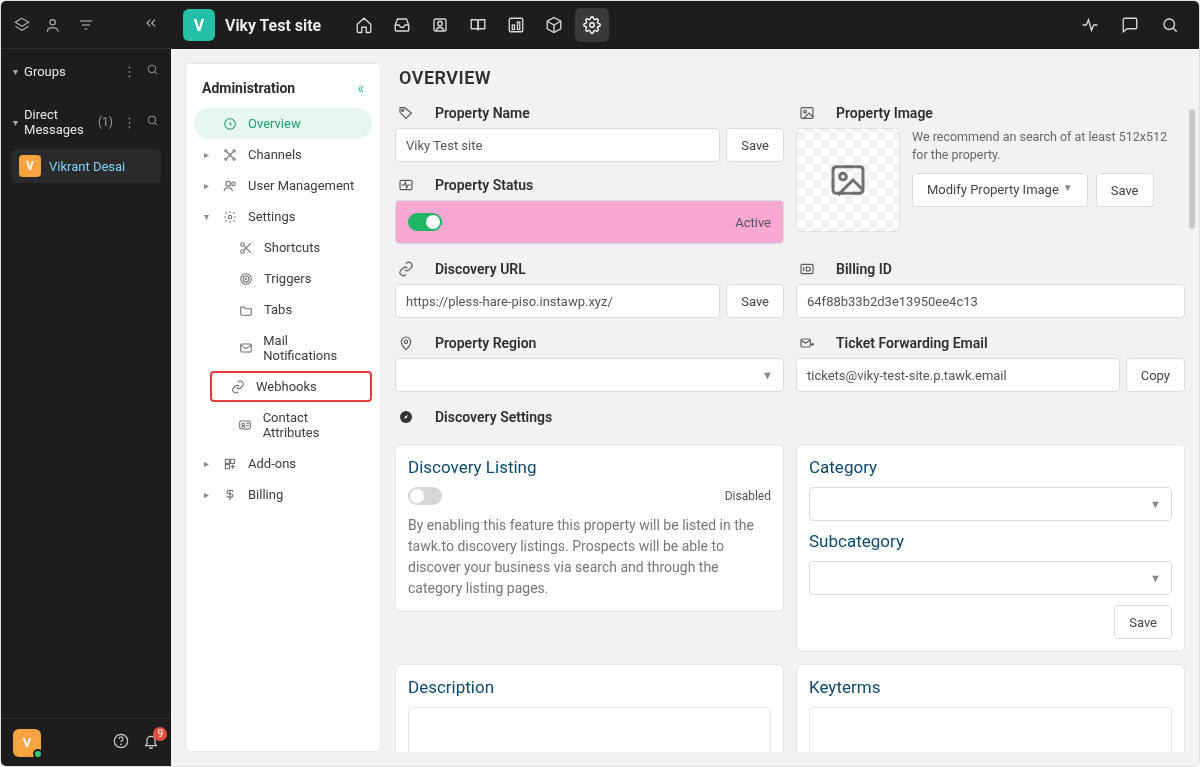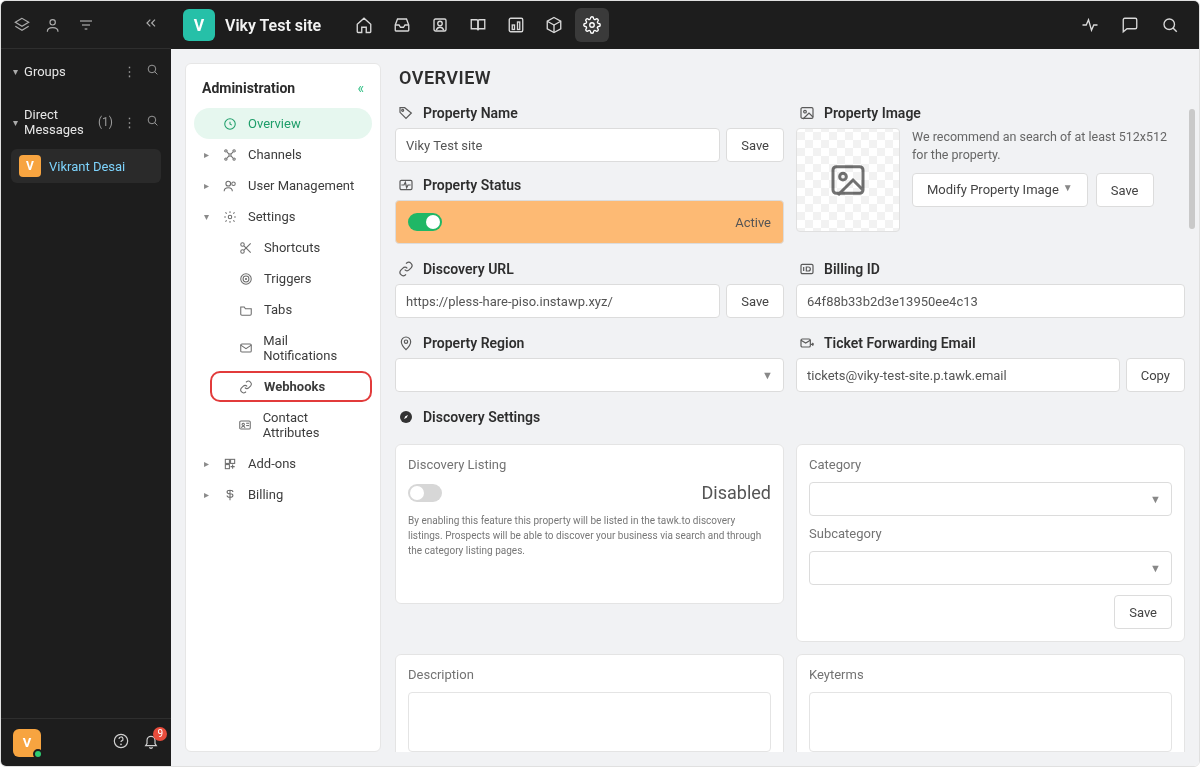--- a/index.html
+++ b/index.html
@@ -43,49 +43,49 @@
 .admin-nav { width: 196px; background: #fff; margin: 14px 0 14px 14px; border-radius: 6px; border: 1px solid #e6e6e6; padding: 10px 8px; overflow: auto; }
 .admin-nav .title-row { display: flex; align-items: center; padding: 6px 8px 12px 8px; }
 .admin-nav .title { font-weight: 700; color: #2c2c2c; font-size: 14px; }
 .admin-nav .col { margin-left: auto; color: #2fbf84; font-size: 14px; cursor: pointer; }
 .nav-item { display: flex; align-items: center; gap: 10px; padding: 8px 10px; border-radius: 18px; font-size: 13px; color: #3c3c3c; cursor: pointer; }
 .nav-item .chev { width: 8px; font-size: 10px; color: #8a8a8a; }
 .nav-item .ico { width: 16px; display: flex; justify-content: center; color: #6d6d6d; }
 .nav-item.active { background: #e6f7ef; color: #1e9e6a; }
 .nav-item.active .ico { color: #1e9e6a; }
 .nav-sub { padding-left: 16px; }
-.nav-item.hl { border: 2px solid #e23b3b; border-radius: 10px; padding: 6px 8px; font-weight: bold; }
+.nav-item.hl { border: 2px solid #e23b3b; border-radius: 4px; padding: 6px 0; }
 
 .page { flex: 1; margin: 14px; overflow: auto; }
 .page h1 { font-size: 18px; letter-spacing: .5px; color: #2e2e2e; margin: 4px 0 12px 4px; font-weight: 600; }
 .grid2 { display: grid; grid-template-columns: 1fr 1fr; gap: 12px; align-items: start; }
-.sec-label { display: flex; align-items: center; gap: 8px; color: #2e2e2e; font-size: 14px; font-weight: 600; margin: 4px 0 6px 2px; }
+.sec-label { display: flex; align-items: center; gap: 20px; color: #2e2e2e; font-size: 14px; font-weight: 600; margin: 4px 0 6px 2px; }
 .sec-label .ico { width: 18px; height: 18px; display: flex; align-items: center; justify-content: center; color: #5a5a5a; }
 .row-input { display: flex; gap: 6px; }
 .row-input input[type=text] { flex: 1; height: 34px; border: 1px solid #dcdcdc; border-radius: 4px; padding: 0 10px; font-size: 13px; color: #555; background: #fff; }
 .btn { height: 34px; padding: 8px 14px; border: 1px solid #dcdcdc; border-radius: 4px; background: #fff; font-size: 13px; color: #444; cursor: pointer; }
-.status-box { height: 44px; border: 1px solid #dcdcdc; border-radius: 4px; background: #fdba74; display: flex; align-items: center; padding: 0 12px; }
+.status-box { height: 44px; border: 1px solid #dcdcdc; border-radius: 4px; background: #f9a8d4; display: flex; align-items: center; padding: 0 12px; }
 .toggle { width: 34px; height: 18px; border-radius: 10px; background: #1fb766; position: relative; cursor: pointer; }
 .toggle .knob { position: absolute; top: 2px; right: 2px; width: 14px; height: 14px; border-radius: 50%; background: #fff; }
 .toggle.off { background: #d7d7d7; }
 .toggle.off .knob { right: auto; left: 2px; }
 .status-box .lbl { margin-left: auto; font-size: 13px; color: #555; }
 .img-row { display: flex; gap: 12px; }
 .img-ph { width: 104px; height: 104px; border: 1px solid #e0e0e0; border-radius: 4px; background: repeating-conic-gradient(#f2f2f2 0% 25%, #fff 0% 50%) 0/16px 16px; display:flex; align-items:center; justify-content:center; }
 .img-ph svg { opacity:.55; }
 .img-side { flex: 1; display: flex; flex-direction: column; gap: 10px; }
 .img-side .rec { font-size: 12.5px; color: #666; line-height: 1.4; }
 .img-btns { display: flex; gap: 8px; }
 .select-like { height: 34px; border: 1px solid #dcdcdc; border-radius: 4px; background: #fff; display: flex; align-items: center; padding: 0 10px; cursor: pointer; }
 .select-like .car { margin-left: auto; color: #888; font-size: 11px; }
 .card { border: 1px solid #e4e4e4; border-radius: 6px; background: #fff; padding: 12px; display: flex; flex-direction: column; gap: 10px; }
-.card .hdr { font-size: 13px; color: #737373; }
-.card .desc { font-size: 10px; color: #777; line-height: 1.5; }
+.card .hdr { font-size: 17px; color: #0c4a6e; }
+.card .desc { font-size: 14px; color: #777; line-height: 1.5; }
 .dis-row { display: flex; align-items: center; }
-.dis-row .lbl { margin-left: auto; font-size: 18px; color: #555; }
+.dis-row .lbl { margin-left: auto; font-size: 12px; color: #555; }
 .save-right { display: flex; justify-content: flex-end; }
 .full { grid-column: 1 / -1; }
 .scrollbar { position: absolute; top: 60px; right: 4px; width: 6px; height: 120px; background: #c9c9c9; border-radius: 3px; }
 .page-wrap { position: relative; flex:1; display:flex; }
 
 svg { stroke: currentColor; fill: none; stroke-width: 1.8; }
 </style>
 </head>
 <body>
 

